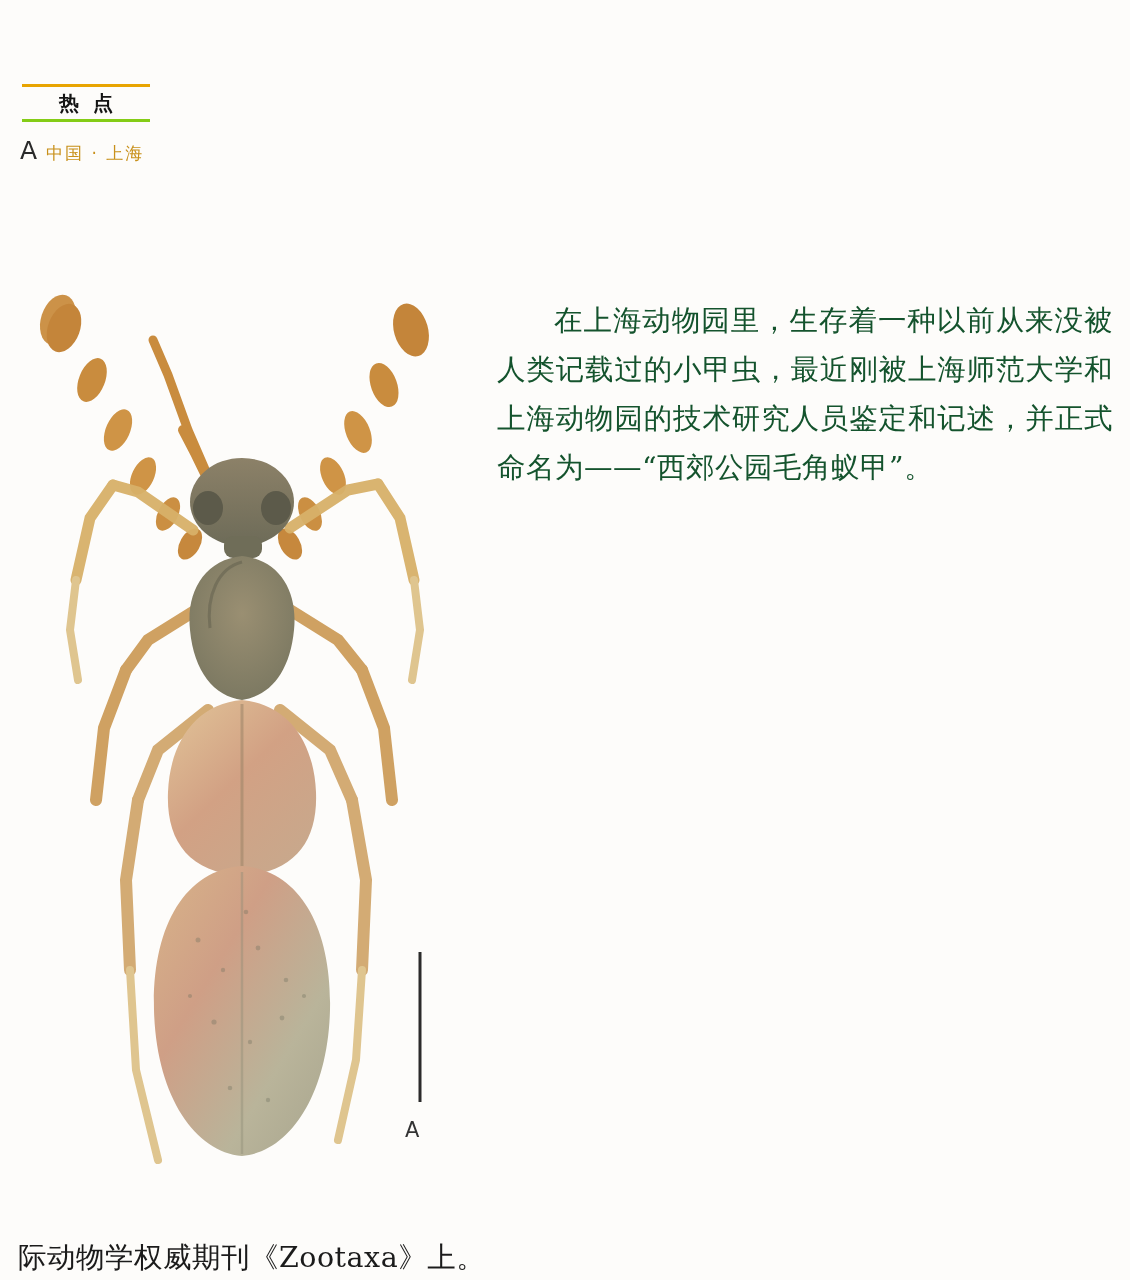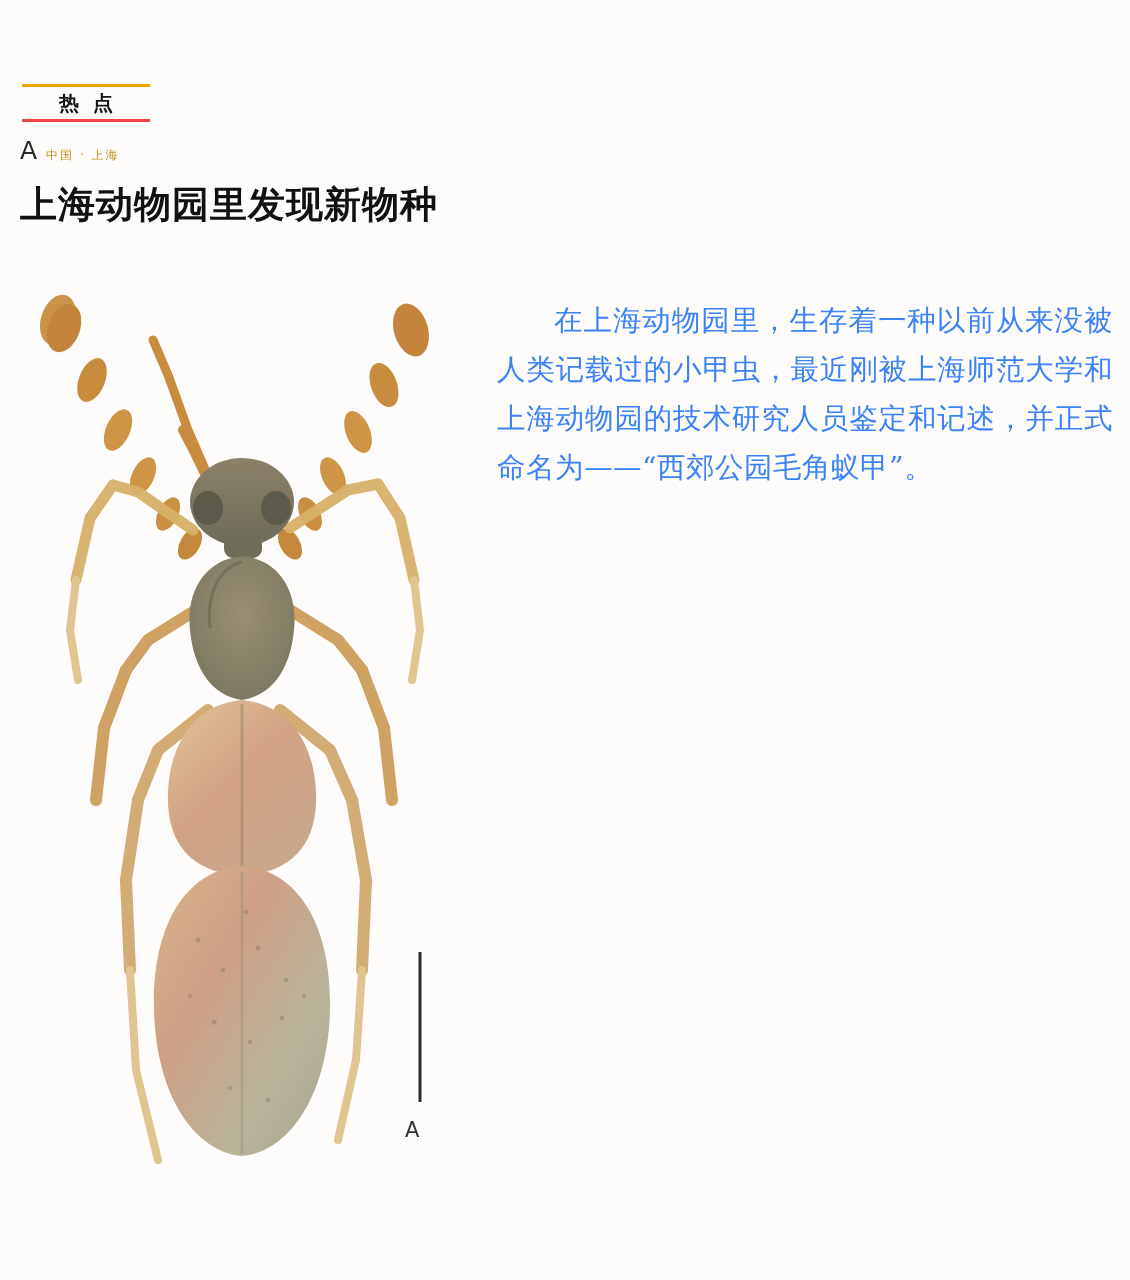--- a/index.html
+++ b/index.html
@@ -22,21 +22,21 @@
   }
 
   
   .hotspot-tag {
     position: absolute;
     left: 22px;
     top: 84px;
     width: 128px;
     height: 32px;
     border-top: 3px solid #e8a400;
-    border-bottom: 3px solid #ef4444;
+    border-bottom: 3px solid #84cc16;
     display: flex;
     align-items: center;
     justify-content: center;
   }
   .hotspot-tag span {
     font-family: "DejaVu Sans", "Liberation Sans", sans-serif;
     font-weight: bold;
     font-size: 20px;
     letter-spacing: 14px;
     text-indent: 14px;
@@ -52,21 +52,21 @@
     gap: 9px;
   }
   .kicker .letter {
     font-family: "DejaVu Sans", "Liberation Sans", sans-serif;
     font-size: 25px;
     color: #2a2a2a;
     font-weight: 400;
   }
   .kicker .loc {
     font-family: "DejaVu Sans", "Liberation Sans", sans-serif;
-    font-size: 12px;
+    font-size: 17px;
     color: #c8901a;
     letter-spacing: 2px;
   }
 
   .headline {
     position: absolute;
     left: 20px;
     top: 180px;
     font-family: "DejaVu Sans", "Liberation Sans", sans-serif;
     font-weight: bold;
@@ -101,21 +101,21 @@
     left: 497px;
     top: 296px;
     width: 616px;
   }
   .article p {
     margin: 0;
     font-size: 28.5px;
     line-height: 49px;
     text-align: justify;
     text-indent: 2em;
-    color: #3b82f6;
+    color: #14532d;
     letter-spacing: 0.5px;
     font-family: "DejaVu Serif", "Liberation Serif", serif;
   }
   .tail {
     position: absolute;
     left: 18px;
     top: 1236px;
     width: 1090px;
     font-size: 28.5px;
     line-height: 44px;
@@ -132,21 +132,20 @@
 
   <div class="hotspot-tag">
     <span>热点</span>
   </div>
 
   <div class="kicker">
     <span class="letter">A</span>
     <span class="loc">中国 · 上海</span>
   </div>
 
-  <div class="headline">上海动物园里发现新物种</div>
 
   <div class="figure">
     <svg width="455" height="900" viewBox="0 0 455 900" xmlns="http://www.w3.org/2000/svg">
       <defs>
         <linearGradient id="abdGrad" x1="0" y1="0" x2="1" y2="1">
           <stop offset="0%" stop-color="#d8b489"></stop>
           <stop offset="35%" stop-color="#cf9f86"></stop>
           <stop offset="70%" stop-color="#b9b49a"></stop>
           <stop offset="100%" stop-color="#a8a58e"></stop>
         </linearGradient>
@@ -247,14 +246,15 @@
 
       <line x1="402" y1="672" x2="402" y2="822" stroke="#2b2b2b" stroke-width="3"></line>
     </svg>
   </div>
   <div class="scale-label">A</div>
 
   <div class="article">
     <p>在上海动物园里，生存着一种以前从来没被人类记载过的小甲虫，最近刚被上海师范大学和上海动物园的技术研究人员鉴定和记述，并正式命名为——“西郊公园毛角蚁甲”。</p>
   </div>
 
+  <div class="tail">际动物学权威期刊《Zootaxa》上。</div>
 
 </div>
 
 </body></html>

